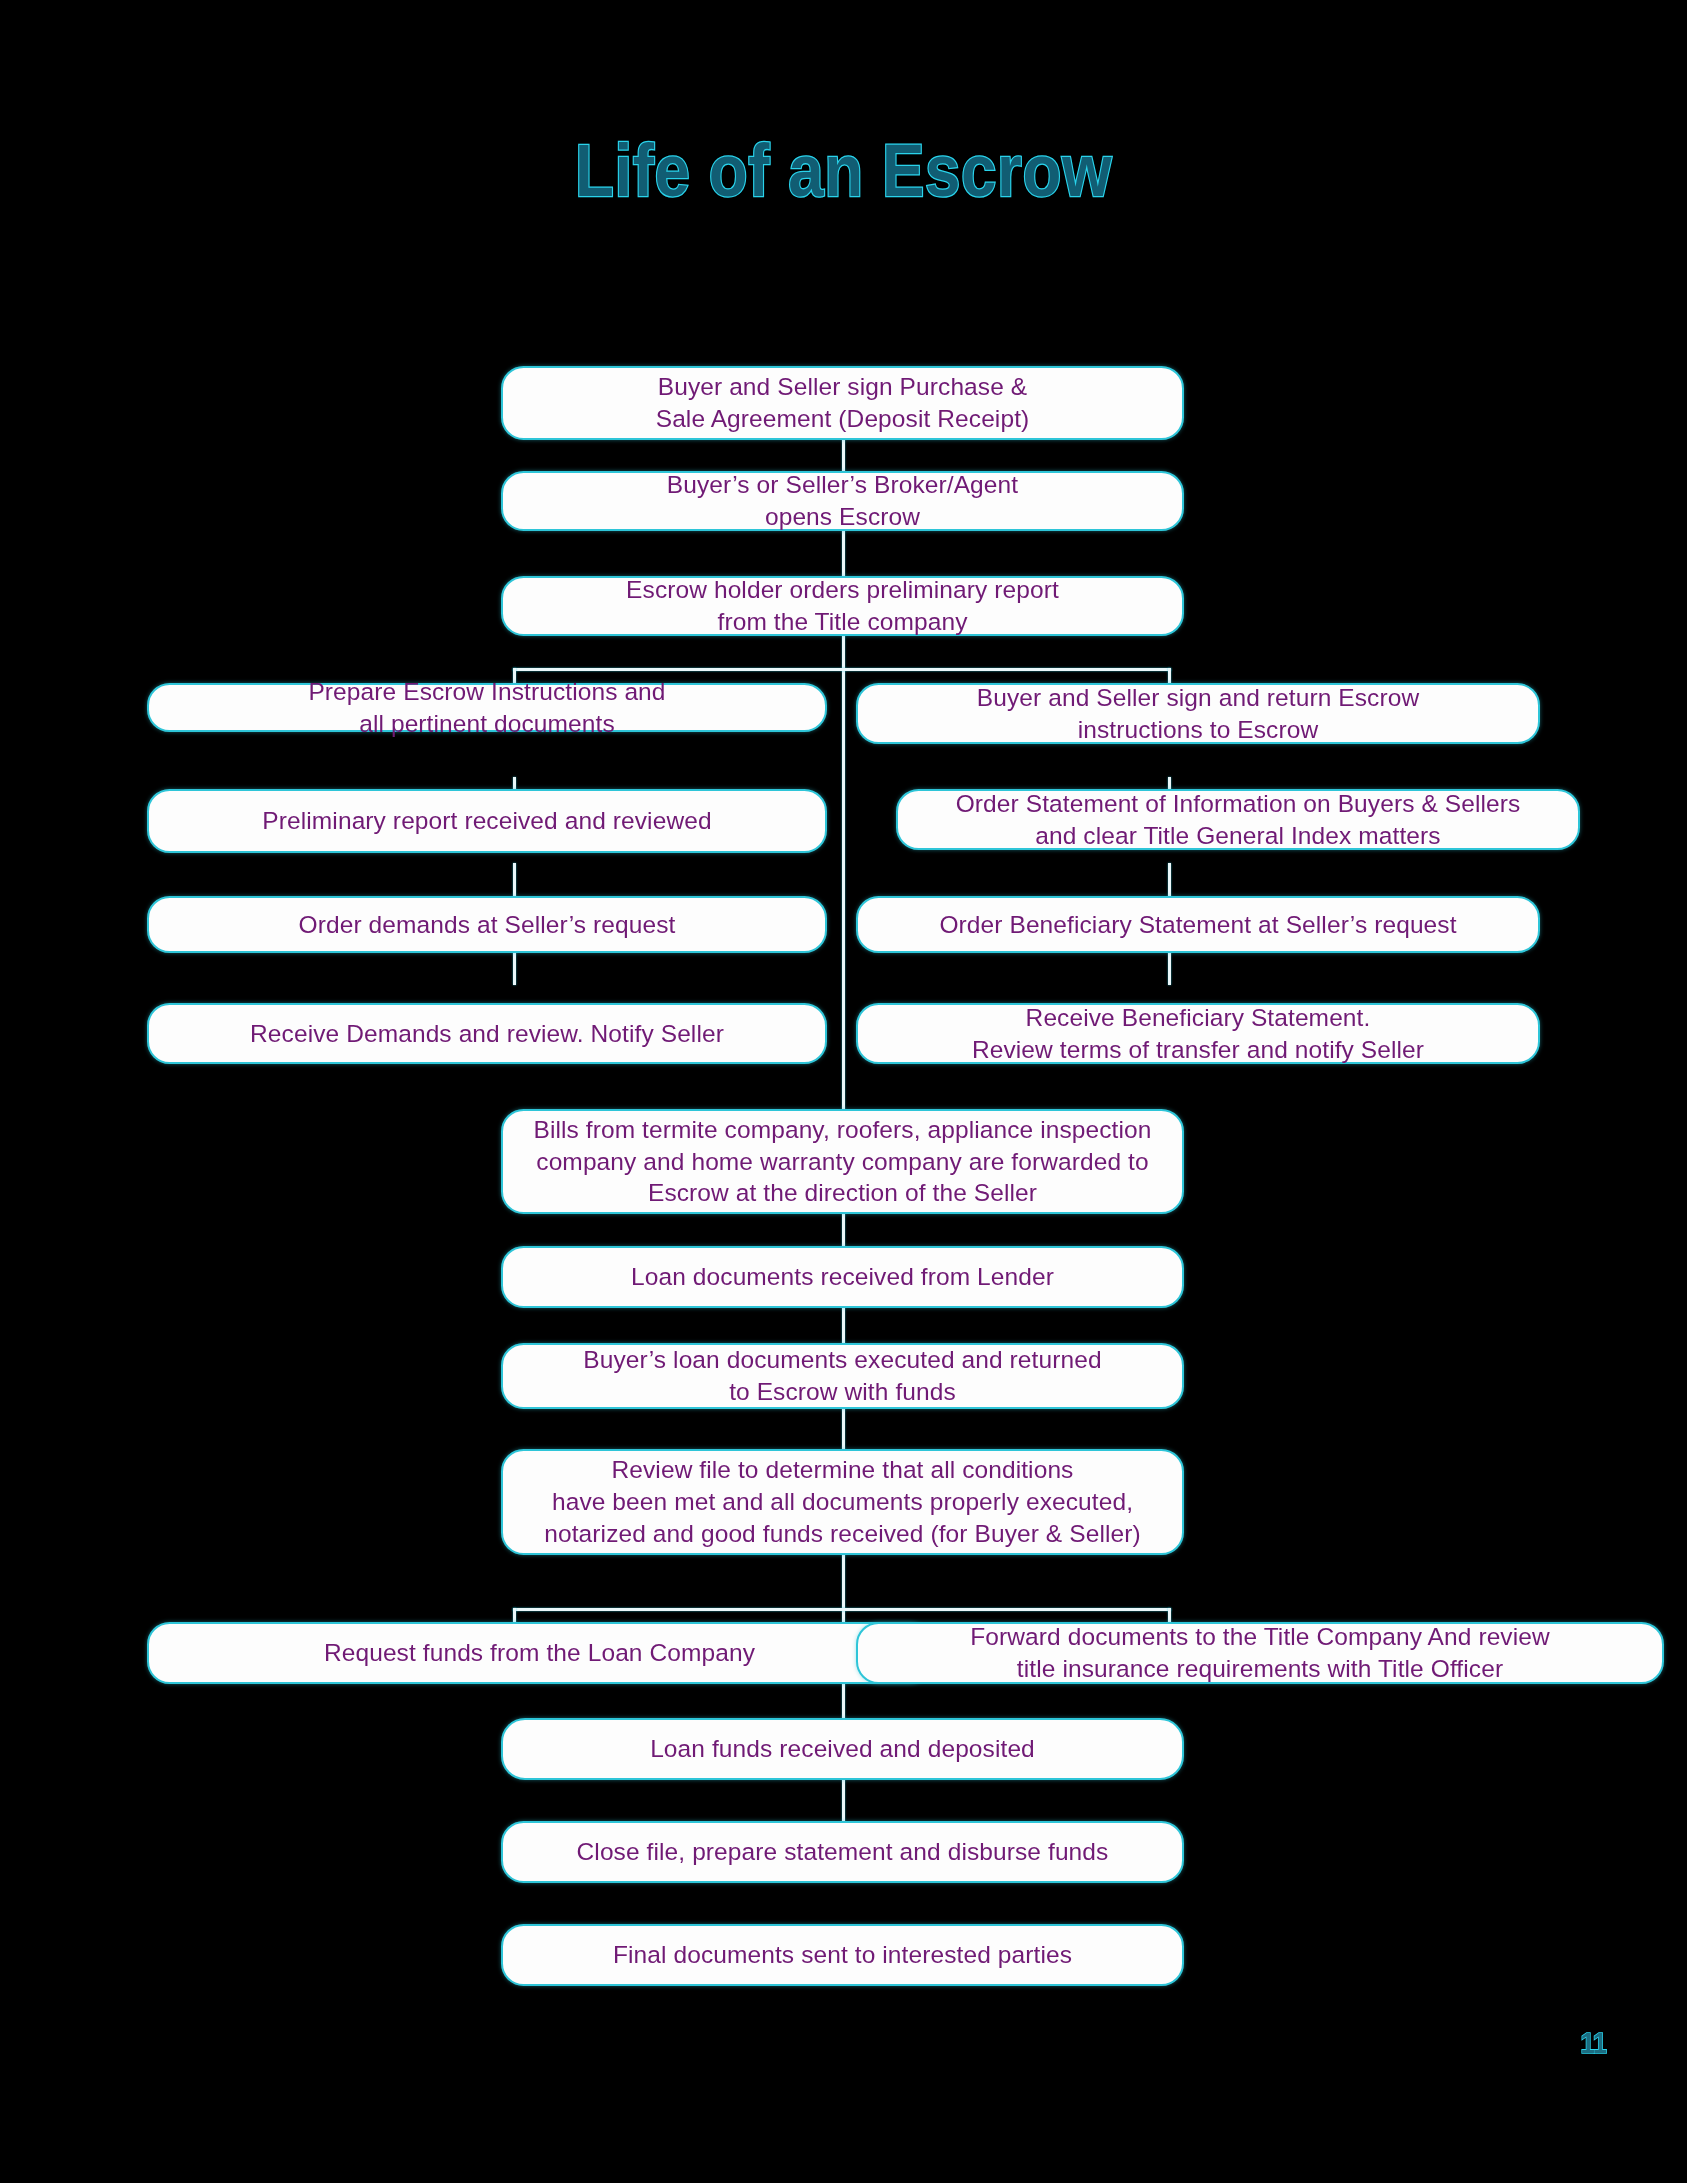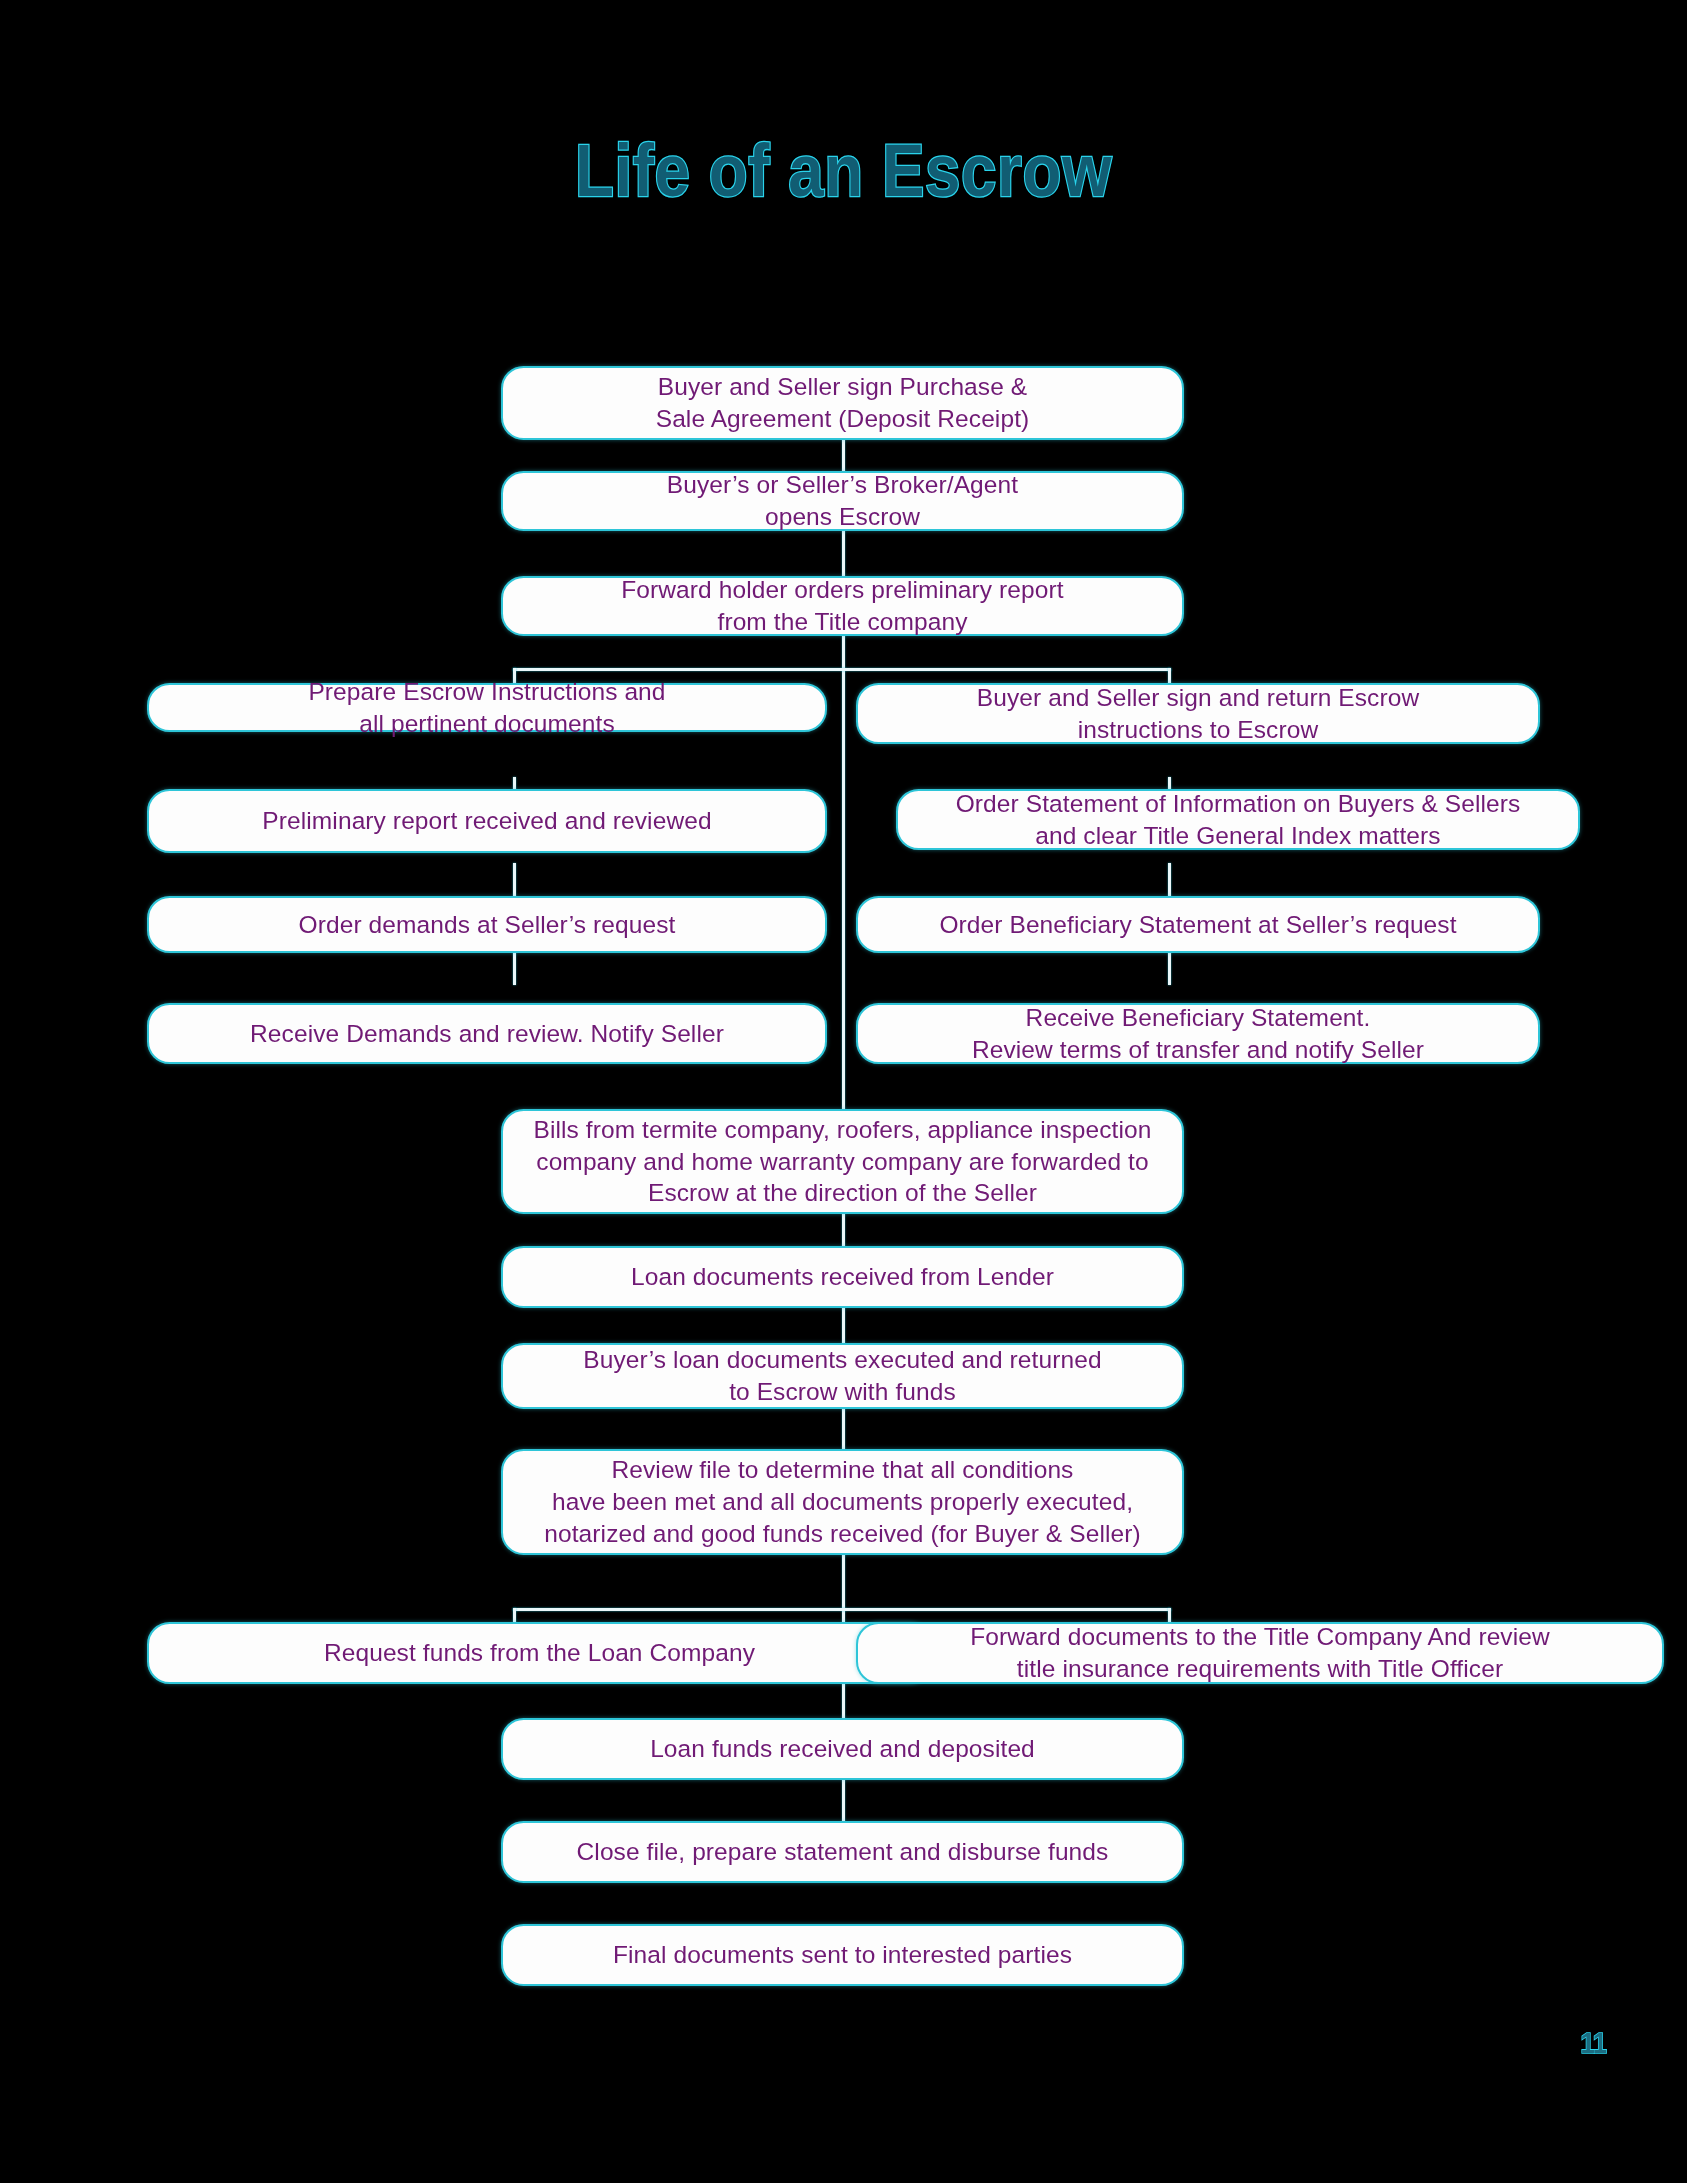--- a/index.html
+++ b/index.html
@@ -132,21 +132,21 @@
 
   <div class="node" style="left:501px; top:471px; width:683px; height:60px;">
     <span class="txt">
       <span class="l">Buyer’s or Seller’s Broker/Agent</span>
       <span class="l">opens Escrow</span>
     </span>
   </div>
 
   <div class="node" style="left:501px; top:576px; width:683px; height:60px;">
     <span class="txt">
-      <span class="l">Forward holder orders preliminary report</span>
+      <span class="l">Escrow holder orders preliminary report</span>
       <span class="l">from the Title company</span>
     </span>
   </div>
 
   <div class="node" style="left:147px; top:683px; width:680px; height:49px;">
     <span class="txt">
       <span class="l">Prepare Escrow Instructions and</span>
       <span class="l">all pertinent documents</span>
     </span>
   </div>
@@ -231,21 +231,21 @@
     </span>
   </div>
 
   <div class="node" style="left:856px; top:1622px; width:808px; height:62px;">
     <span class="txt">
       <span class="l">Forward documents to the Title Company And review</span>
       <span class="l">title insurance requirements with Title Officer</span>
     </span>
   </div>
 
-  <div class="node" style="left:501px; top:1718px; width:683px; height:62px;">
+  <div class="node" style="left:501px; top:1718px; width:683px; height:62px;border-radius:24px;">
     <span class="txt">
       <span class="l">Loan funds received and deposited</span>
     </span>
   </div>
 
   <div class="node" style="left:501px; top:1821px; width:683px; height:62px;">
     <span class="txt">
       <span class="l">Close file, prepare statement and disburse funds</span>
     </span>
   </div>

